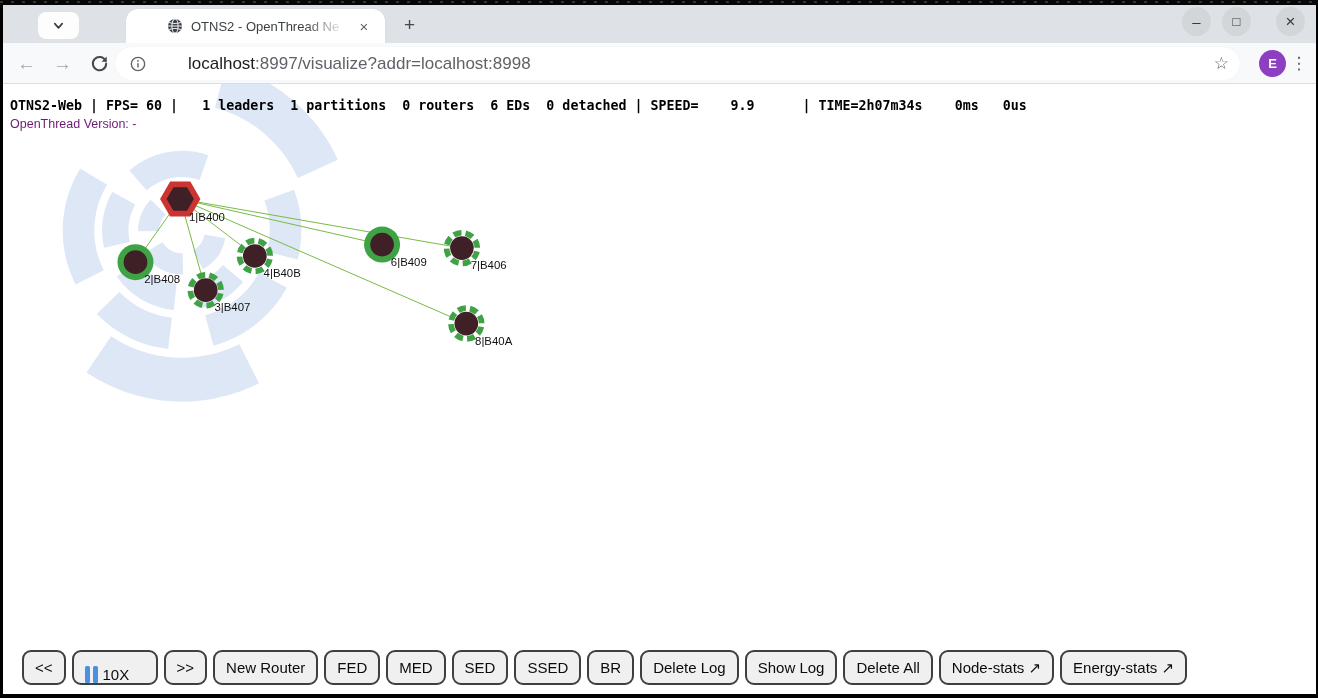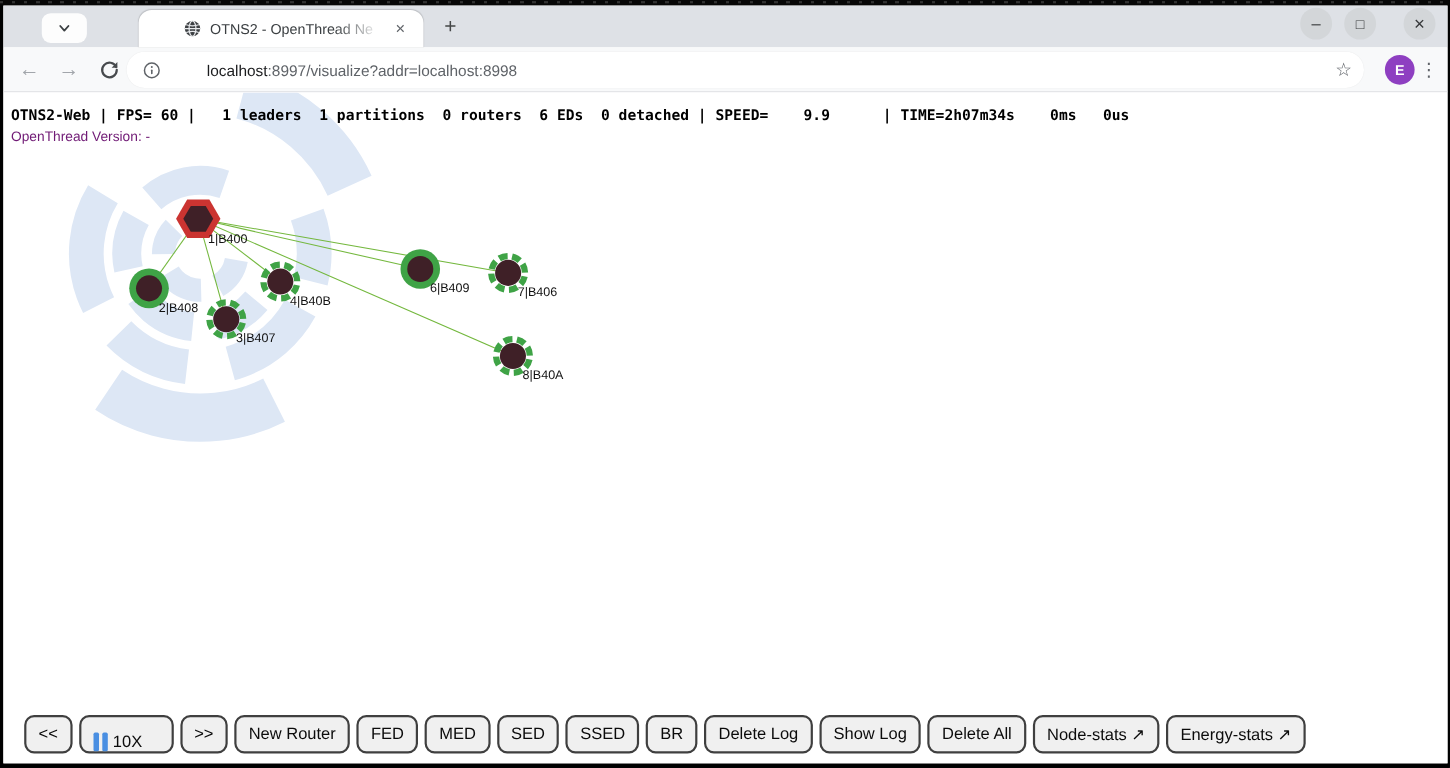--- a/index.html
+++ b/index.html
@@ -35,21 +35,21 @@
   
   .toolbar { position:relative; height:41px; background:#f8f9fa; border-bottom:1px solid #dcdde0; flex:none; }
   .navbtn { position:absolute; top:8px; width:25px; height:25px; display:flex; align-items:center;
     justify-content:center; font-size:19px; cursor:pointer; }
   .navbtn.back { left:11px;  color:#a2a6ab; }
   .navbtn.fwd  { left:47px;  color:#a2a6ab; }
   .navbtn.reload { left:84px; }
   .omnibox { position:absolute; left:112px; right:76px; top:4px; height:33px; background:#fff;
     border-radius:17px; display:flex; align-items:center; box-shadow:0 0 1px rgba(0,0,0,.1); }
   .omnibox .info { margin-left:14px; flex:none; }
-  .url { margin-left:13px; font-size:14px; white-space:nowrap;padding-left:28px; }
+  .url { margin-left:13px; font-size:17px; white-space:nowrap;padding-left:28px; }
   .url .host { color:#1b1c1e; }
   .url .rest { color:#5f6368; }
   .omnibox .star { margin-left:auto; margin-right:11px; font-size:17px; color:#5f6368; cursor:pointer; }
   .avatar { position:absolute; right:30px; top:7px; width:27px; height:27px; border-radius:50%;
     color:#fff; font-size:13px; font-weight:bold; display:flex; align-items:center; justify-content:center; cursor:pointer; }
   .kebab { position:absolute; right:6px; top:8px; width:22px; height:25px; display:flex; align-items:center;
     justify-content:center; font-size:17px; color:#5f6368; cursor:pointer; letter-spacing:0; }
 
   
   .content { position:relative; flex:1; background:#fff; overflow:hidden; }

